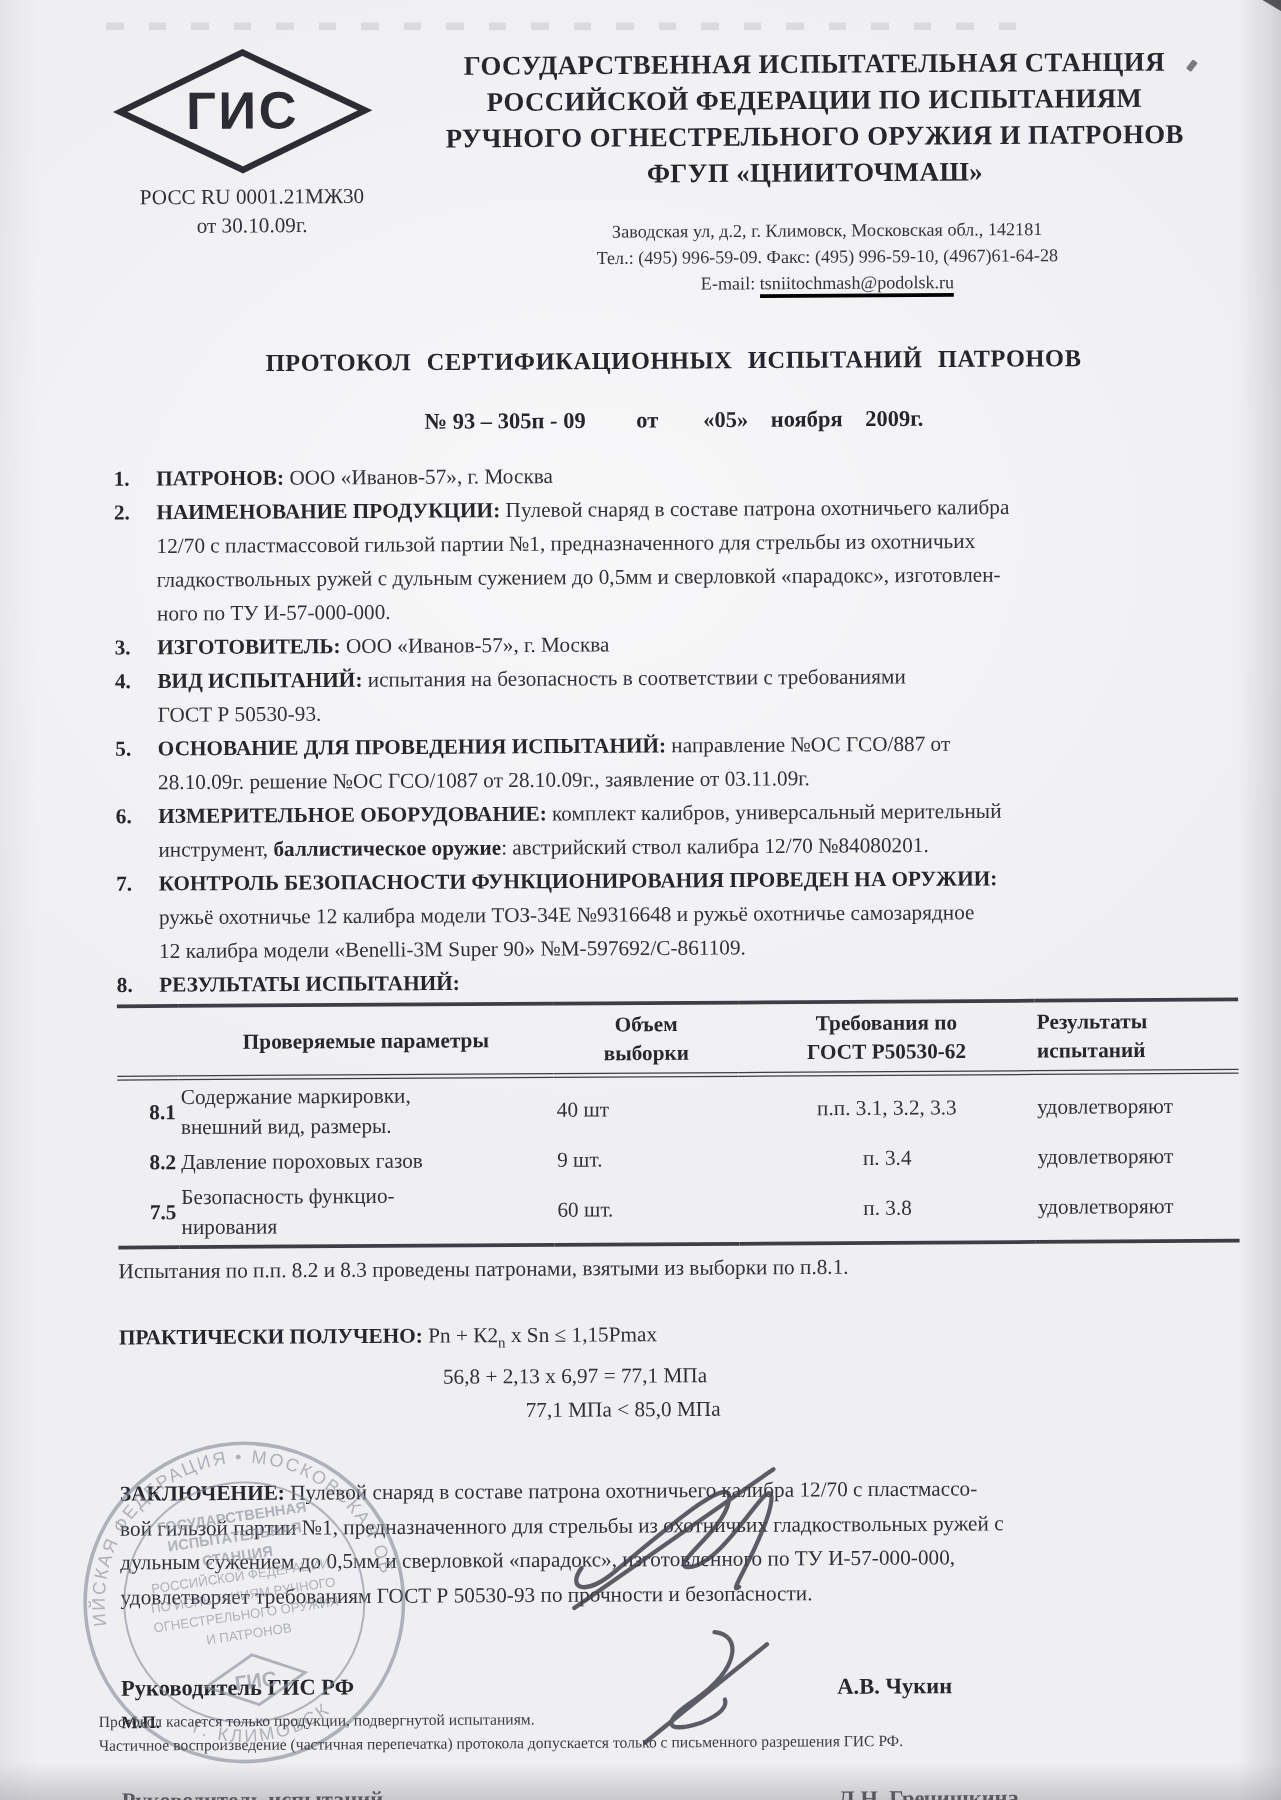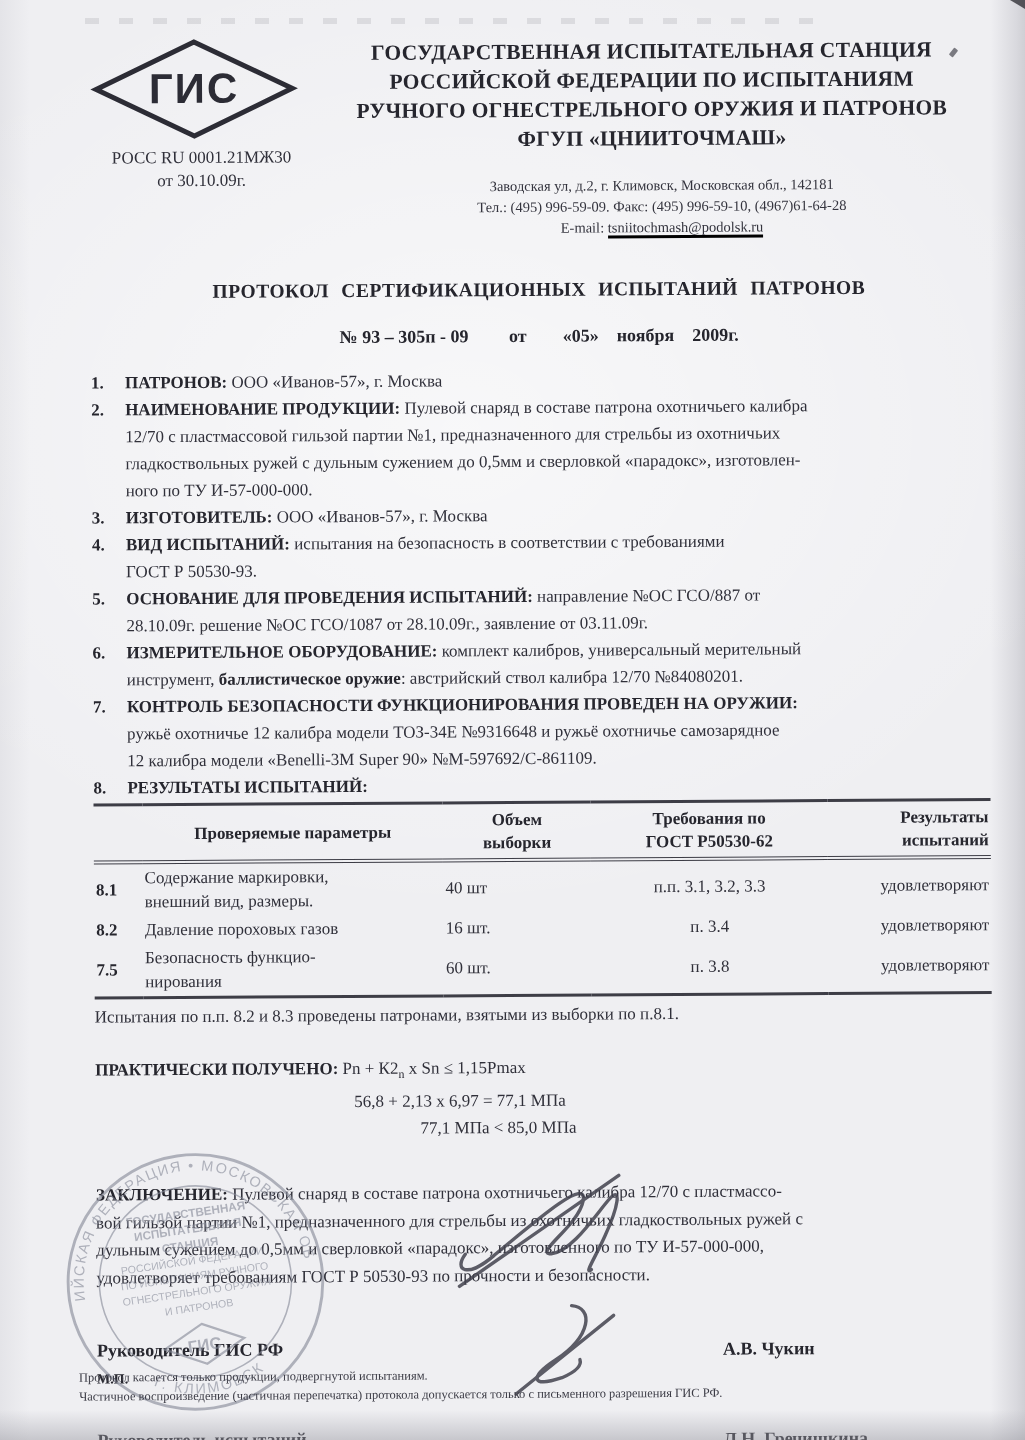--- a/index.html
+++ b/index.html
@@ -46,39 +46,39 @@
   #item-list{margin-top:17px;}
   .item{position:relative;padding-left:34px;margin:0;}
   .item .num{position:absolute;left:0;top:0;font-weight:bold;color:#26262e;}
 
   
   #results-table{width:100%;border-collapse:collapse;margin-top:2px;
     border-top:3px solid #3d3d46;border-bottom:3px solid #3d3d46;}
   #results-table th{font-weight:bold;color:#26262e;vertical-align:middle;padding:4px 2px;line-height:23px;}
   #results-table thead tr{border-bottom:4px double #3d3d46;}
   #results-table td{vertical-align:middle;padding:2px 2px;line-height:24px;}
-  .col-num{width:45px;text-align:left;font-weight:bold;color:#26262e;margin-top:23px;}
+  .col-num{width:45px;text-align:right;font-weight:bold;color:#26262e;margin-top:23px;}
   .col-param{width:300px;text-align:left;}
   .col-sample{width:145px;}
   .col-req{width:235px;text-align:center;}
-  .col-res{width:160px;text-align:right;}
+  .col-res{width:160px;text-align:left;}
   #table-note{margin-top:4px;}
 
   #calc-block{margin-top:26px;}
   #calc-line1 sub{font-size:12px;}
   #calc-line2{margin-left:259px;}
   #calc-line3{margin-left:325px;}
 
   #conclusion{margin-top:38px;line-height:27.5px;text-align:justify;}
 
   #sign-row1{margin-top:46px;position:relative;height:60px;}
   #sign-row2{margin-top:30px;position:relative;height:34px;}
   .sign-title{position:absolute;left:0;top:0;font-weight:bold;font-size:18px;color:#26262e;}
   .sign-mp{position:absolute;left:0;top:28px;font-weight:bold;font-size:14px;color:#26262e;}
-  .sign-name{position:absolute;left:626px;top:2px;font-weight:bold;font-size:18px;color:#26262e;}
+  .sign-name{position:absolute;left:573px;top:2px;font-weight:bold;font-size:18px;color:#26262e;}
 
   #footer{position:absolute;left:75px;top:1366px;width:880px;font-size:12.5px;line-height:19px;color:#3c3c46;}
 
   
   #stamp{position:absolute;left:58px;top:1146px;width:268px;height:268px;color:#878b99;
     opacity:.62;transform:rotate(-8deg);}
   #stamp text{fill:#878b99;font-family:"Liberation Sans","DejaVu Sans",sans-serif;}
   #signature-svg{position:absolute;left:420px;top:1158px;}
 </style>
 </head>
@@ -176,21 +176,21 @@
           <td class="col-num">8.1</td>
           <td class="col-param pre">Содержание маркировки,
 внешний вид, размеры.</td>
           <td class="col-sample">40 шт</td>
           <td class="col-req">п.п. 3.1, 3.2, 3.3</td>
           <td class="col-res">удовлетворяют</td>
         </tr>
         <tr>
           <td class="col-num">8.2</td>
           <td class="col-param pre">Давление пороховых газов</td>
-          <td class="col-sample">16 шт.</td>
+          <td class="col-sample">9 шт.</td>
           <td class="col-req">п. 3.4</td>
           <td class="col-res">удовлетворяют</td>
         </tr>
         <tr>
           <td class="col-num">7.5</td>
           <td class="col-param pre">Безопасность функцио-
 нирования</td>
           <td class="col-sample">60 шт.</td>
           <td class="col-req">п. 3.8</td>
           <td class="col-res">удовлетворяют</td>

